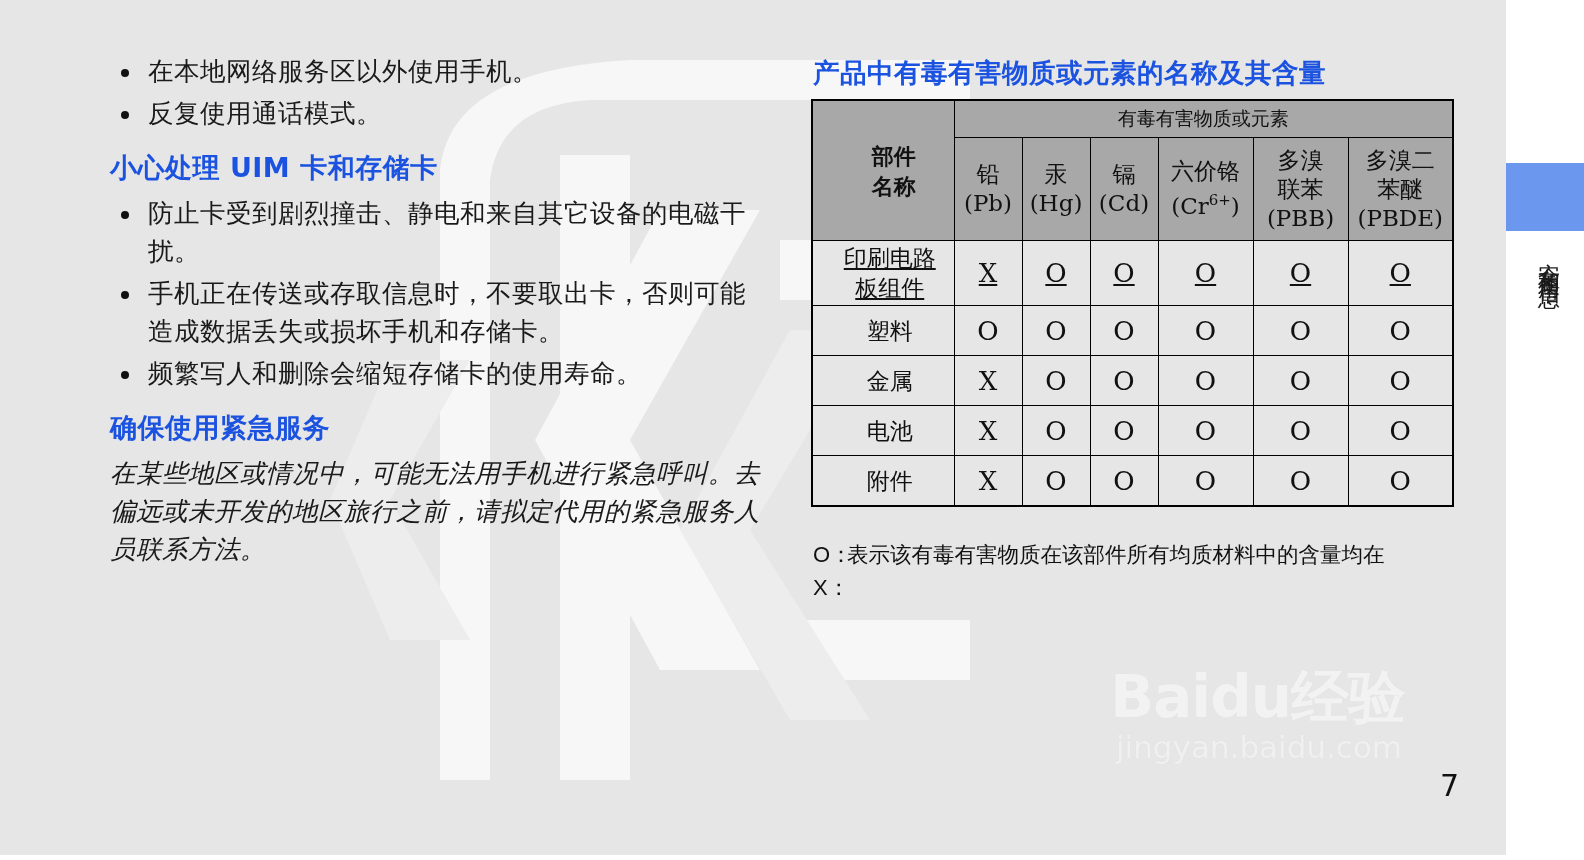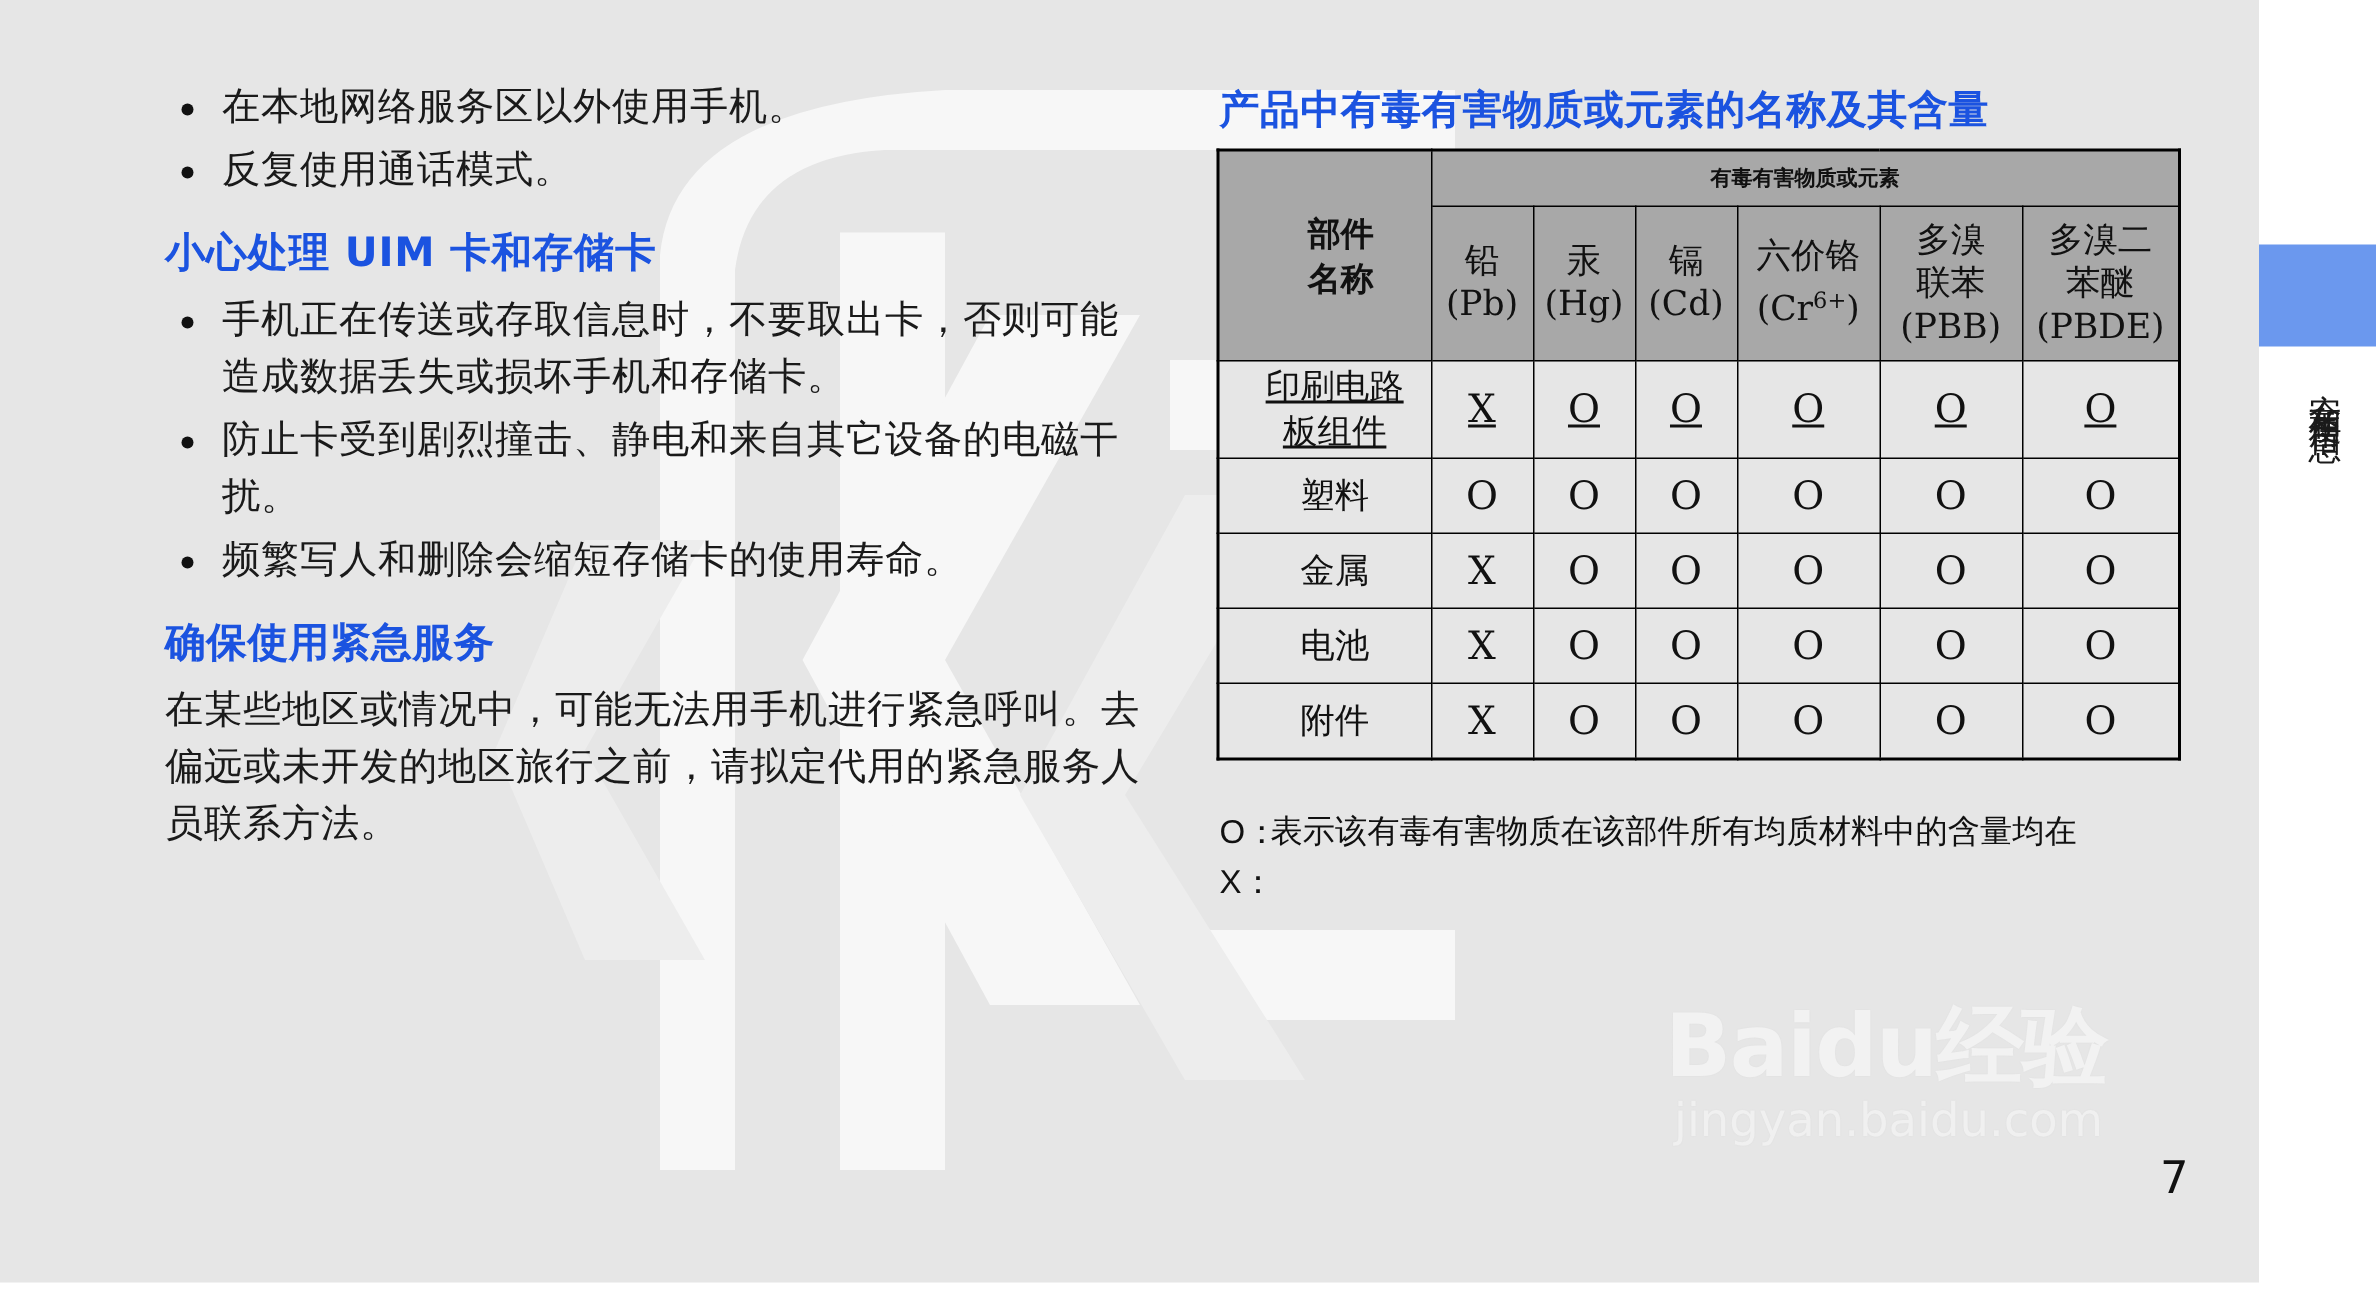--- a/index.html
+++ b/index.html
@@ -45,21 +45,21 @@
     font-family:"DejaVu Sans","Liberation Sans",sans-serif;
     font-weight:bold;
     font-size:27px;
     color:#1b53e0;
     margin:18px 0 8px 0;
     letter-spacing:0.5px;
   }
   p.body{
     font-family:"DejaVu Serif","Liberation Serif",serif;
     font-size:25.5px;line-height:38px;color:#1a1a1a;
-    margin:0;letter-spacing:0.5px;
+    margin:0;letter-spacing:0.5px;font-style:italic;
   }
   
   #right-col{position:absolute;left:811px;top:55px;width:645px;}
   h2.tbl-title{
     font-family:"DejaVu Sans","Liberation Sans",sans-serif;
     font-weight:bold;font-size:26.5px;color:#1b53e0;
     margin:0 0 8px 2px;letter-spacing:0.5px;white-space:nowrap;
   }
   table.rohs{
     border-collapse:collapse;
@@ -70,21 +70,21 @@
   table.rohs td,table.rohs th{
     border:1.5px solid #000;
     text-align:center;
     vertical-align:middle;
     font-family:"DejaVu Serif","Liberation Serif",serif;
     color:#111;
   }
   th.hdr{background:#a8a8a8;}
   th.grp{
     font-family:"DejaVu Sans","Liberation Sans",sans-serif;
-    font-weight:bold;font-size:14px;height:34px;margin-top:32px;
+    font-weight:normal;font-size:19px;height:34px;margin-top:32px;
   }
   th.partname{
     font-family:"DejaVu Sans","Liberation Sans",sans-serif;
     font-weight:bold;font-size:22px;line-height:30px;
     text-align:left;padding-left:22px;
   }
   th.sub{
     font-size:23px;line-height:29px;font-weight:normal;
     padding:2px 1px;height:98px;
   }
@@ -171,22 +171,22 @@
   <div id="left-col">
 
     <ul class="bullets">
       <li>在本地网络服务区以外使用手机。</li>
       <li>反复使用通话模式。</li>
     </ul>
 
     <h2 class="sec">小心处理 UIM 卡和存储卡</h2>
 
     <ul class="bullets">
+      <li>防止卡受到剧烈撞击、静电和来自其它设备的电磁干扰。</li>
       <li>手机正在传送或存取信息时，不要取出卡，否则可能造成数据丢失或损坏手机和存储卡。</li>
-      <li>防止卡受到剧烈撞击、静电和来自其它设备的电磁干扰。</li>
       <li>频繁写人和删除会缩短存储卡的使用寿命。</li>
     </ul>
 
     <h2 class="sec">确保使用紧急服务</h2>
 
     <p class="body">在某些地区或情况中，可能无法用手机进行紧急呼叫。去偏远或未开发的地区旅行之前，请拟定代用的紧急服务人员联系方法。</p>
   </div>
 
   <div id="right-col">
 

